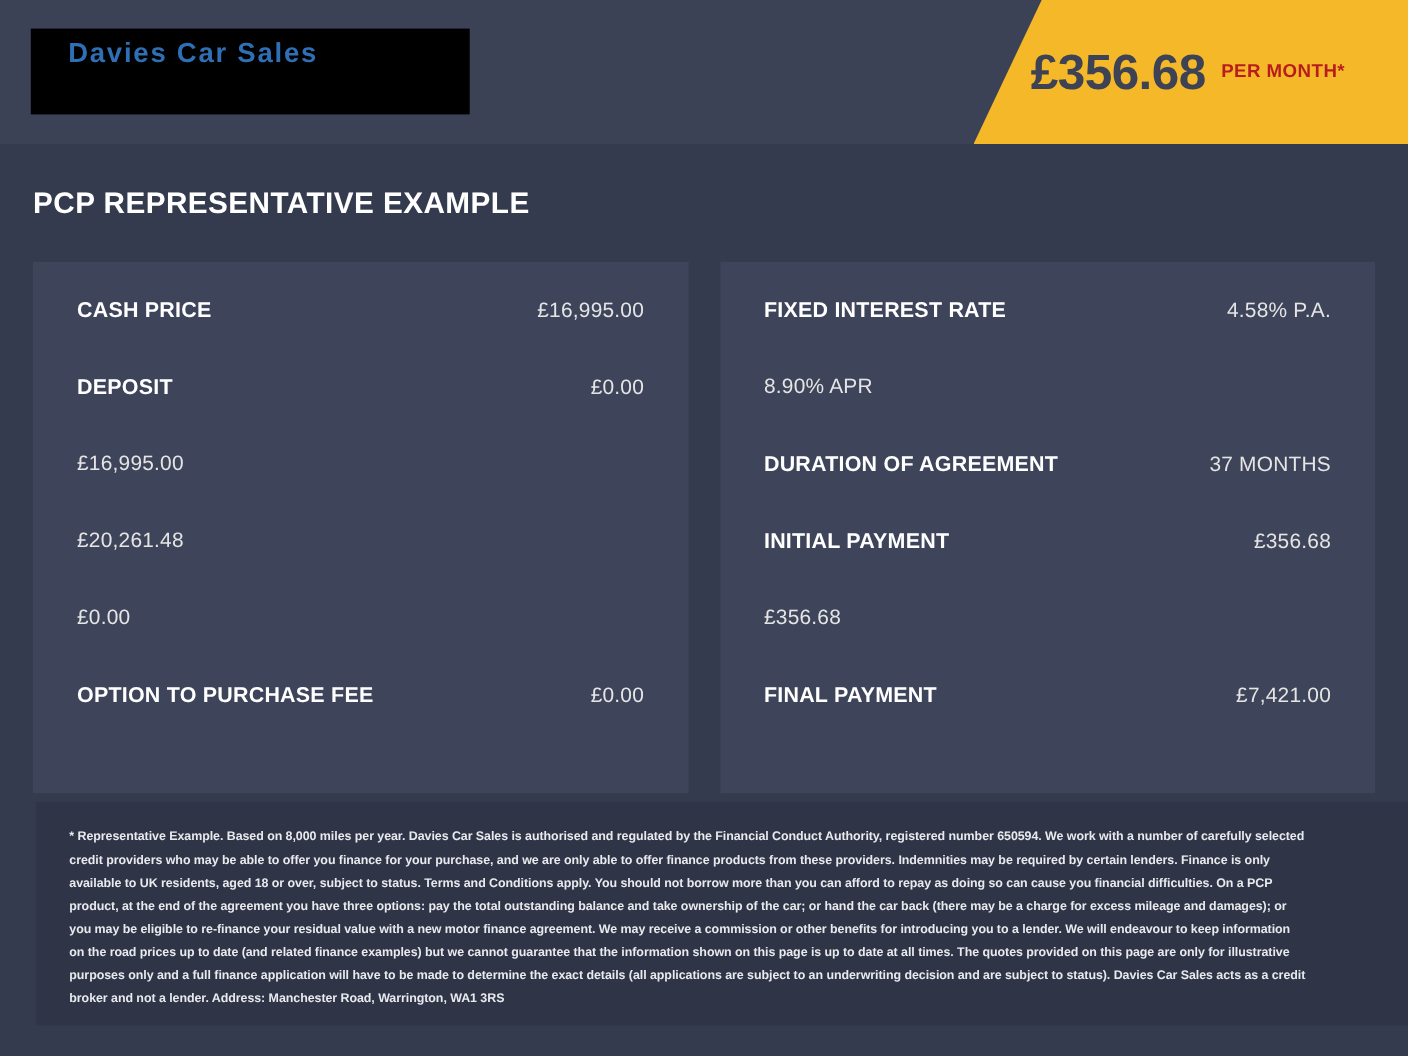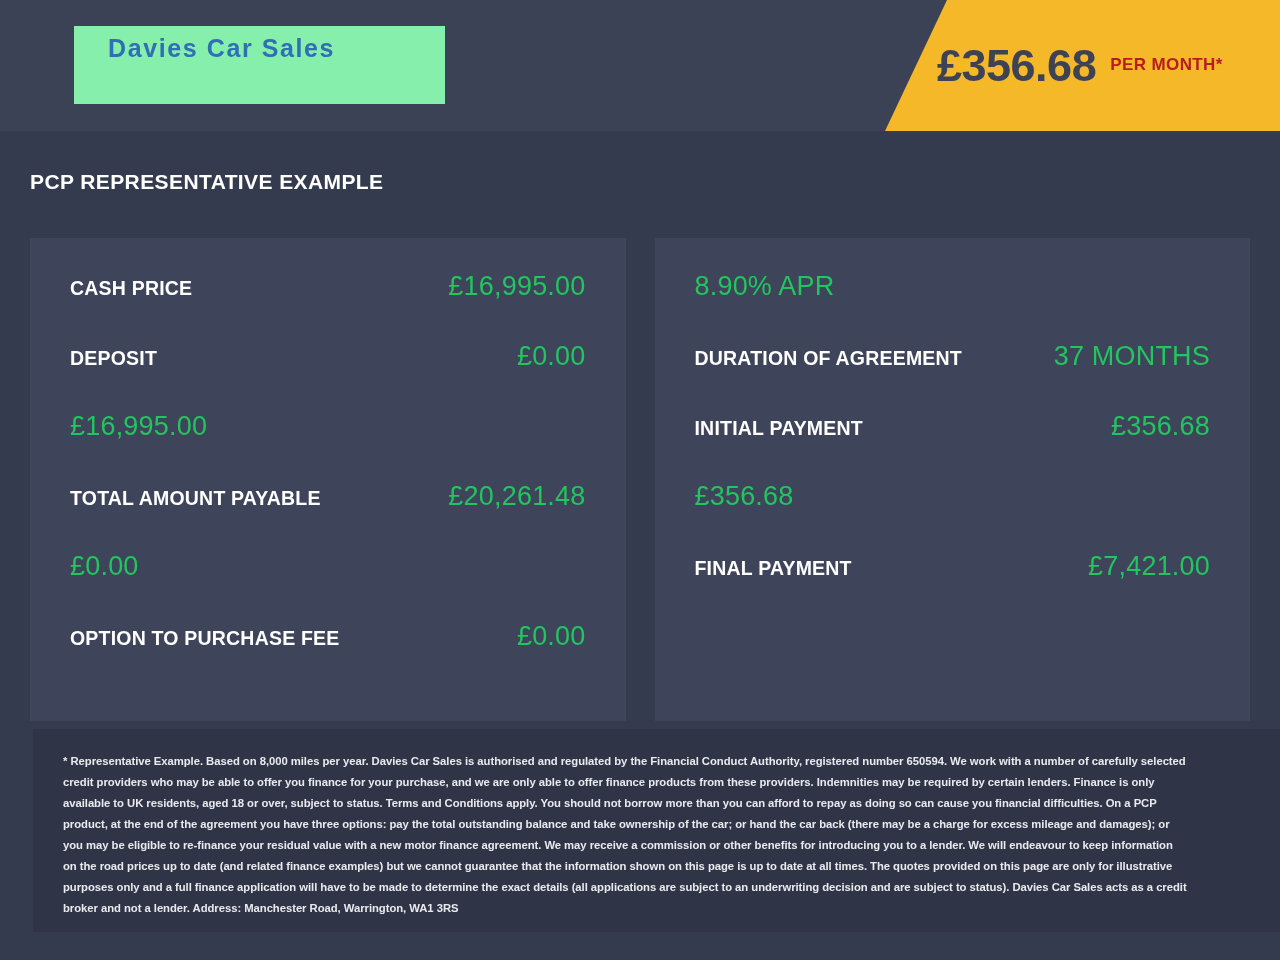--- a/index.html
+++ b/index.html
@@ -24,25 +24,24 @@
     position: relative;
     width: 1280px;
     height: 131px;
     background: #3b4256;
     overflow: hidden;
   }
   .logo-box {
     position: absolute;
     left: 28px;
     top: 26px;
-    width: 371px;
+    width: 399px;
     height: 78px;
-    background: #86efac;
+    background: #000000;
     display: block;
-    margin-left: 46px;
   }
   .logo-text {
     position: absolute;
     left: 34px;
     top: 8px;
     font-size: 25px;
     font-weight: bold;
     letter-spacing: 1.6px;
     color: #2f6fb5;
     font-family: "Liberation Sans", sans-serif;
@@ -75,21 +74,21 @@
     letter-spacing: 0.4px;
     margin-left: 14px;
     padding-bottom: 2px;
   }
 
   
   .section-title {
     position: absolute;
     left: 30px;
     top: 170px;
-    font-size: 21px;
+    font-size: 27px;
     font-weight: bold;
     color: #ffffff;
     letter-spacing: 0.4px;
   }
 
   
   .panels {
     position: absolute;
     left: 30px;
     top: 238px;
@@ -110,22 +109,22 @@
     gap: 32px;
   }
   .row-label {
     font-size: 19.5px;
     font-weight: bold;
     color: #ffffff;
     letter-spacing: 0.2px;
     white-space: nowrap;
   }
   .row-value {
-    font-size: 27px;
-    color: #22c55e;
+    font-size: 19px;
+    color: #e5e5e5;
     white-space: nowrap;
     letter-spacing: 0.2px;
   }
 
   
   .footer {
     position: absolute;
     left: 0;
     top: 729px;
     width: 1280px;
@@ -169,33 +168,36 @@
         <span class="row-value">£16,995.00</span>
       </div>
       <div class="row">
         <span class="row-label">DEPOSIT</span>
         <span class="row-value">£0.00</span>
       </div>
       <div class="row">
         <span class="row-value">£16,995.00</span>
       </div>
       <div class="row">
-        <span class="row-label">TOTAL AMOUNT PAYABLE</span>
         <span class="row-value">£20,261.48</span>
       </div>
       <div class="row">
         <span class="row-value">£0.00</span>
       </div>
       <div class="row">
         <span class="row-label">OPTION TO PURCHASE FEE</span>
         <span class="row-value">£0.00</span>
       </div>
     </div>
 
     <div class="panel">
+      <div class="row">
+        <span class="row-label">FIXED INTEREST RATE</span>
+        <span class="row-value">4.58% P.A.</span>
+      </div>
       <div class="row">
         <span class="row-value">8.90% APR</span>
       </div>
       <div class="row">
         <span class="row-label">DURATION OF AGREEMENT</span>
         <span class="row-value">37 MONTHS</span>
       </div>
       <div class="row">
         <span class="row-label">INITIAL PAYMENT</span>
         <span class="row-value">£356.68</span>

